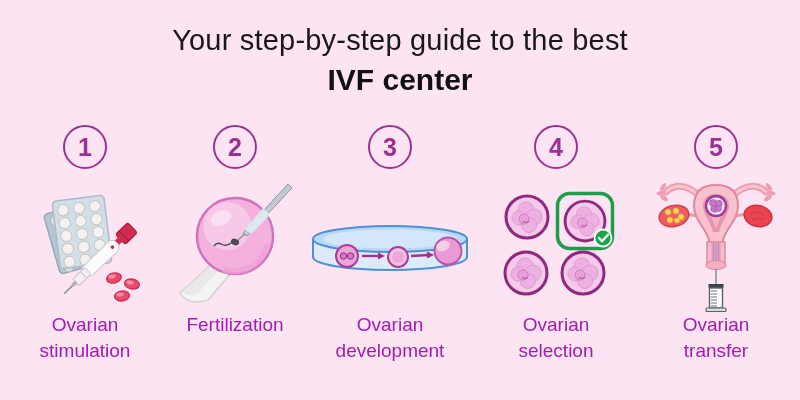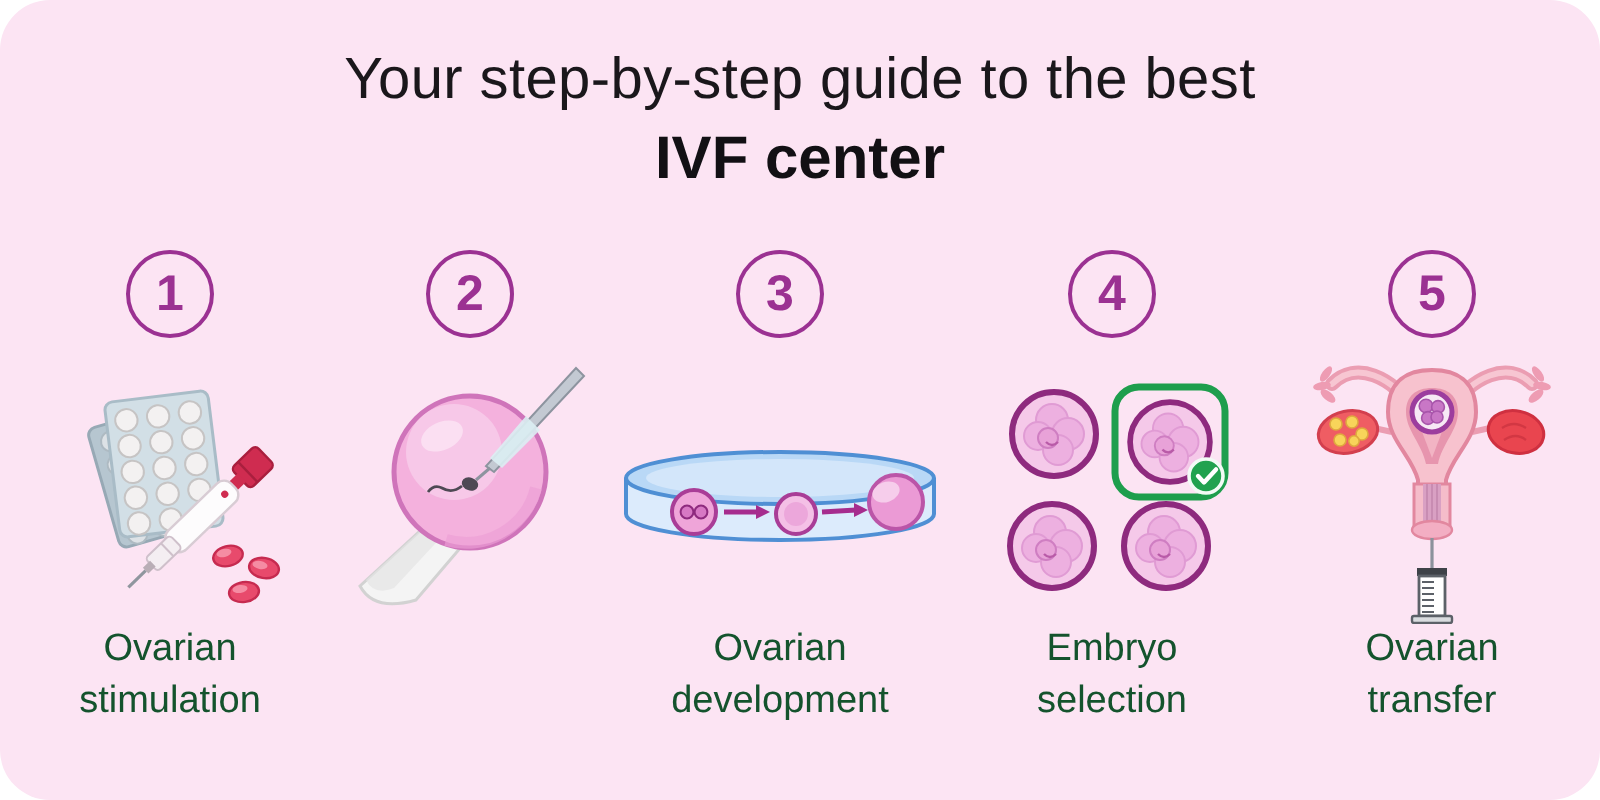--- a/index.html
+++ b/index.html
@@ -1,20 +1,20 @@
 <!DOCTYPE html>
 <html><head>
 <meta charset="utf-8">
 <style>
   * { margin:0; padding:0; box-sizing:border-box; }
   html,body { width:800px; height:400px; }
   body { font-family:"Liberation Sans", sans-serif; }
   .canvas {
     position:relative; width:800px; height:400px;
-    background:#fce4f3; overflow:hidden;border-radius:25px;
+    background:#fce4f3; overflow:hidden;
   }
   .title1 {
     position:absolute; top:24px; left:0; width:800px;
     text-align:center; font-size:29px; font-weight:500;
     color:#1a171b; letter-spacing:0.2px;
   }
   .title2 {
     position:absolute; top:63px; left:0; width:800px;
     text-align:center; font-size:30px; font-weight:700; color:#121014;
   }
@@ -29,21 +29,21 @@
   }
   .icon-slot { position:absolute; }
   .i1 { top:47px; left:15px; }
   .i2 { top:47px; left:15px; }
   .i3 { top:90px; left:-5px; }
   .i4 { top:60px; left:15px; }
   .i5 { top:47px; left:15px; }
   .step-label {
     position:absolute; top:187px; left:10px; width:130px;
     text-align:center; font-size:19px; line-height:1.35;
-    color:#14532d;
+    color:#a21caf;
   }
 </style>
 </head>
 <body>
 
 <div class="canvas">
 
   <div class="title1">Your step-by-step guide to the best</div>
   <div class="title2">IVF center</div>
 
@@ -129,20 +129,21 @@
       <circle cx="52" cy="54" r="24" fill="#f7c8e8"></circle>
       <ellipse cx="46" cy="46" rx="11" ry="7" transform="rotate(-24 46 46)" fill="#fbdff2"></ellipse>
 
       <polygon points="113,12 117,16 72,64 68,61" fill="#c3c9d2" stroke="#8d949f" stroke-width="1"></polygon>
       <polygon points="88,36 95,43 76,62 70,57" fill="#dceef3" opacity="0.9"></polygon>
       <line x1="70" y1="62" x2="63" y2="68" stroke="#8d949f" stroke-width="1.5"></line>
 
       <ellipse cx="60" cy="70" rx="4.2" ry="3.2" transform="rotate(18 60 70)" fill="#4e4954"></ellipse>
       <path d="M 56 71 q -5 4 -10 1 q -4 -2 -7 2" stroke="#4e4954" stroke-width="1.4" fill="none"></path>
     </svg>
+    <div class="step-label">Fertilization</div>
   </div>
 
   <div class="step-col col3">
     <div class="num-circle">3</div>
     <svg class="icon-slot i3" width="160" height="70" viewBox="0 0 160 70">
       <path d="M 3 24 L 3 42 A 77 13 0 0 0 157 42 L 157 24" fill="#dcebfc" stroke="#4f8fd4" stroke-width="2"></path>
       <ellipse cx="80" cy="24" rx="77" ry="13" fill="#b9d8f6" stroke="#4f8fd4" stroke-width="2"></ellipse>
       <ellipse cx="80" cy="24" rx="67" ry="9.5" fill="#d3e6fa"></ellipse>
 
       <circle cx="37" cy="41" r="11" fill="#efa5d9" stroke="#a93d97" stroke-width="2"></circle>
@@ -179,21 +180,21 @@
         </g>
       </defs>
       <use href="#emb" transform="translate(31,32)"></use>
       <rect x="61.5" y="8.5" width="55" height="55" rx="12" fill="none" stroke="#1e9e4d" stroke-width="3.5"></rect>
       <use href="#emb" transform="translate(89,36) scale(0.95)"></use>
       <use href="#emb" transform="translate(30,88)"></use>
       <use href="#emb" transform="translate(87,88)"></use>
       <circle cx="107" cy="53" r="8.5" fill="#21a24f" stroke="#f2fbf5" stroke-width="1.8"></circle>
       <path d="M 103 53 l 3 3.2 l 6 -6.5" stroke="#ffffff" stroke-width="2.2" fill="none" stroke-linecap="round" stroke-linejoin="round"></path>
     </svg>
-    <div class="step-label">Embryo selection</div>
+    <div class="step-label">Ovarian selection</div>
   </div>
 
   <div class="step-col col5">
     <div class="num-circle">5</div>
     <svg class="icon-slot i5" width="120" height="140" viewBox="0 0 120 140">
 
       <path d="M 52 34 C 40 16 22 8 10 20" fill="none" stroke="#eb9db2" stroke-width="7" stroke-linecap="round"></path>
       <path d="M 52 34 C 40 16 22 8 10 20" fill="none" stroke="#f7c6d2" stroke-width="3" stroke-linecap="round"></path>
       <g fill="#ee9cb3">
         <ellipse cx="7" cy="15" rx="4.5" ry="2" transform="rotate(-55 7 15)"></ellipse>

